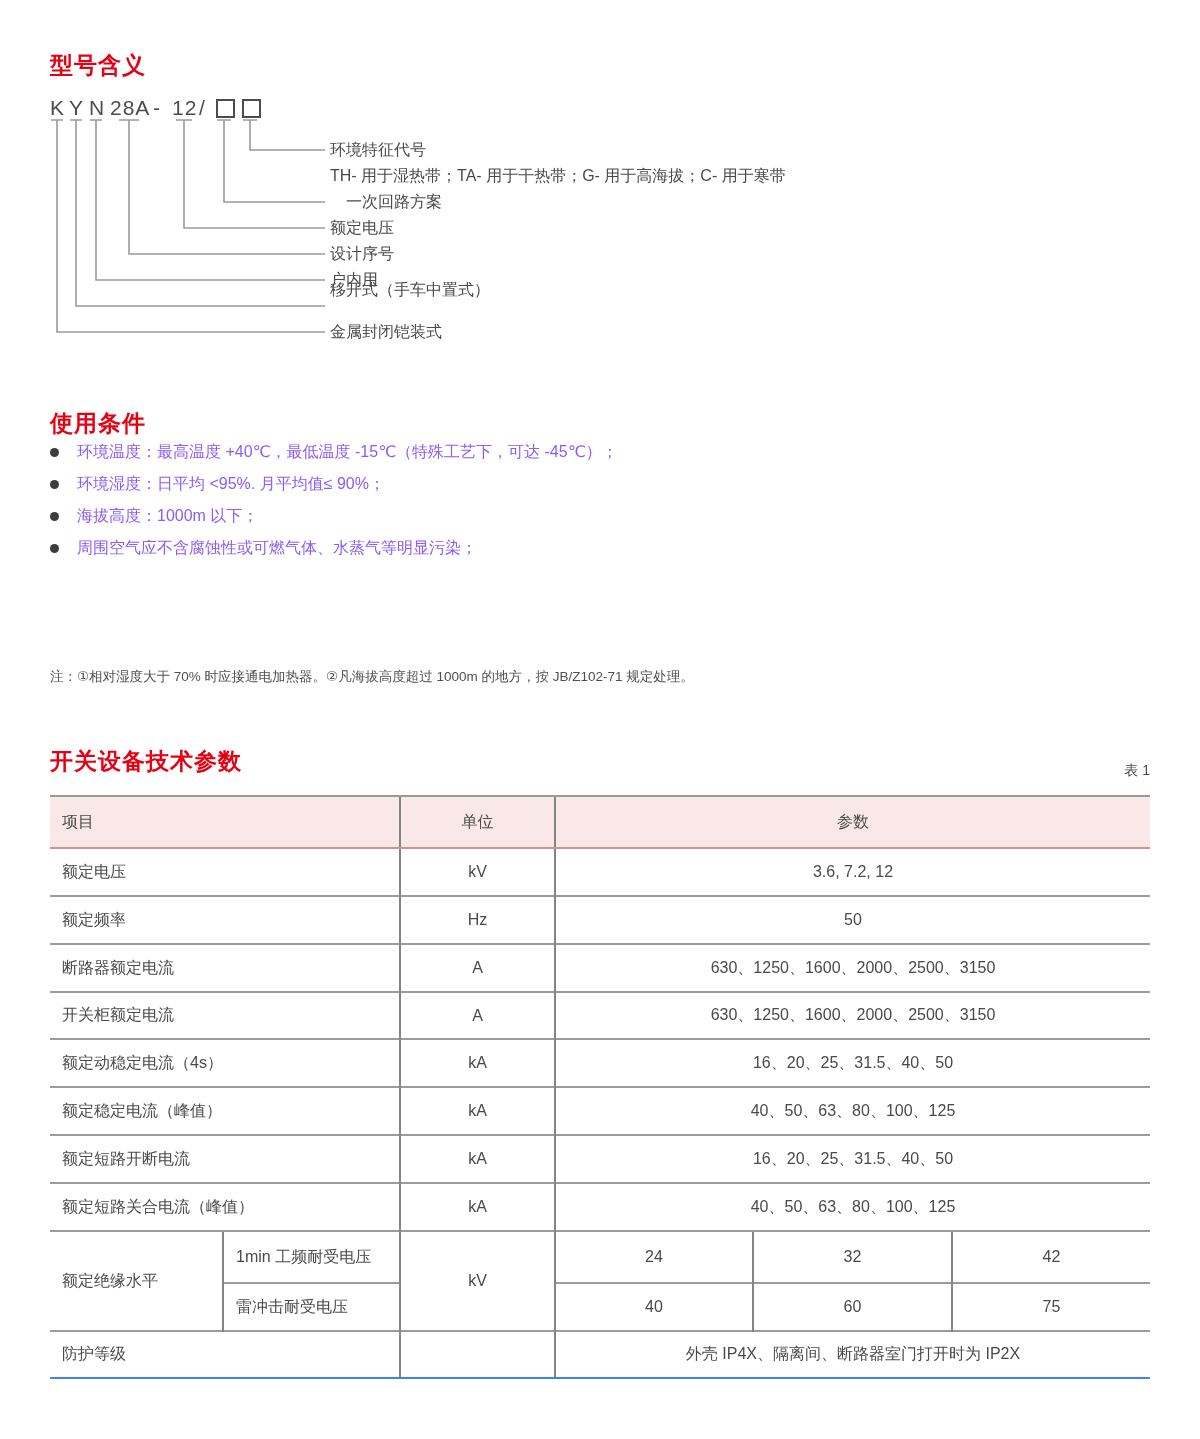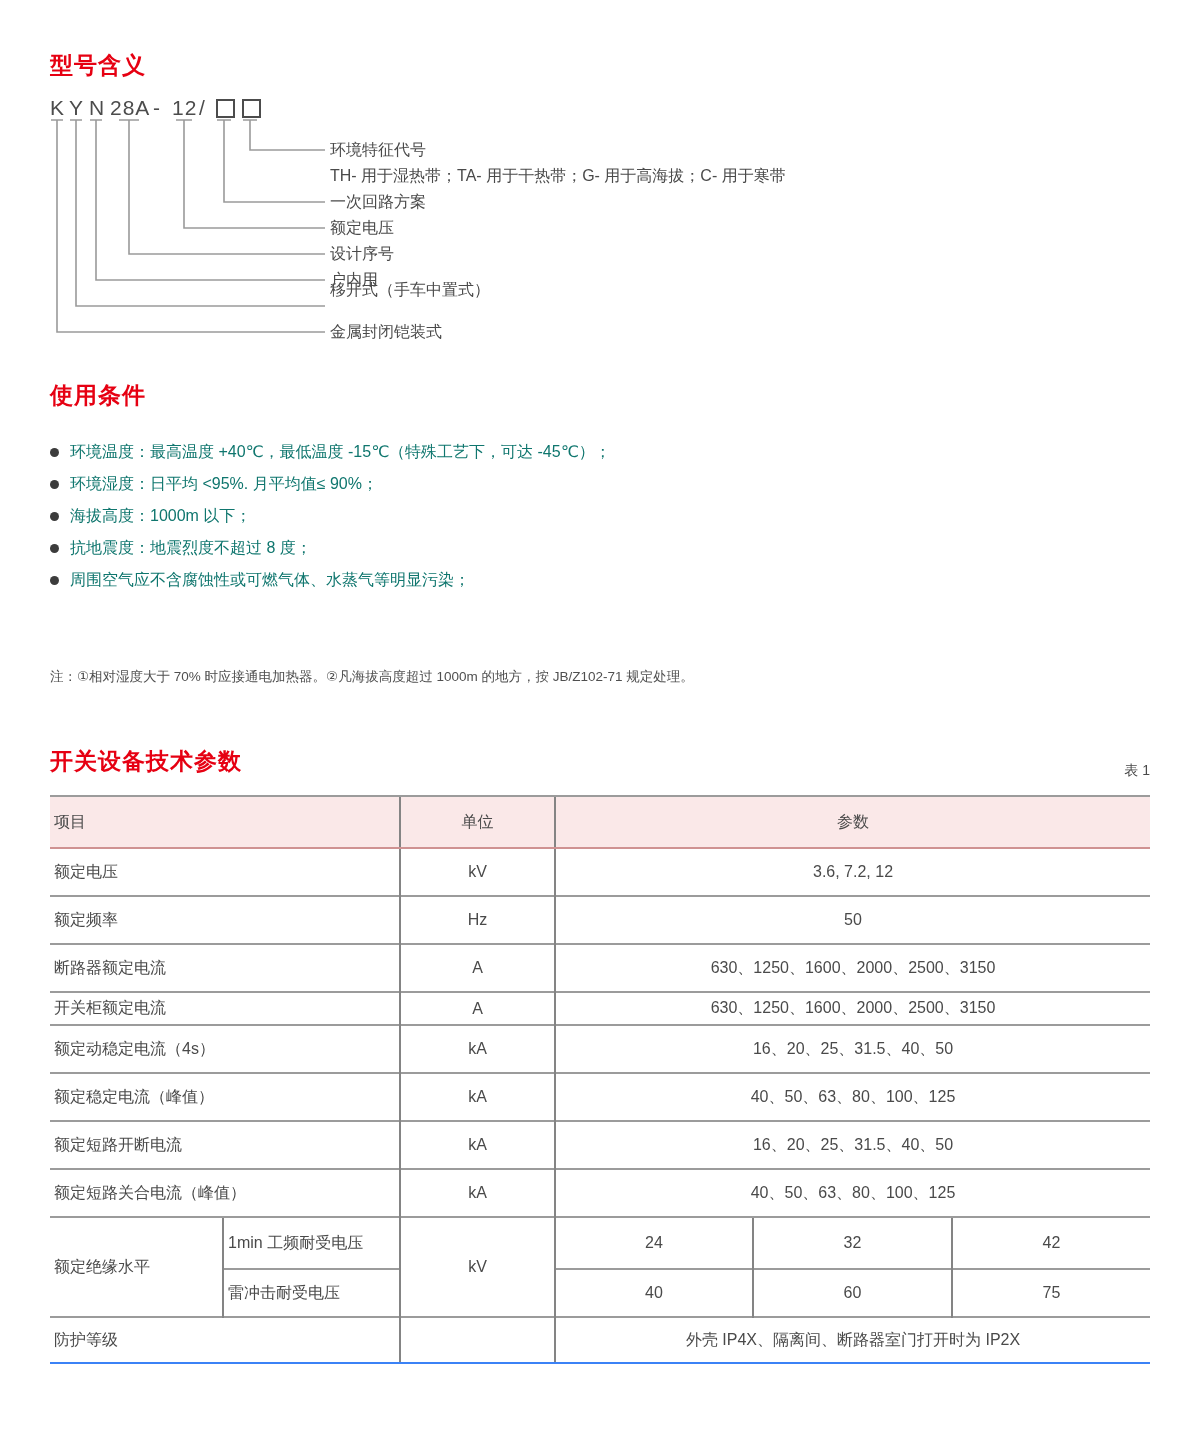--- a/index.html
+++ b/index.html
@@ -12,32 +12,32 @@
     position:absolute; left:50px;
     color:#e60012; font-size:23px; font-weight:bold; letter-spacing:1px;
   }
   
   .code-part { position:absolute; top:96px; font-size:21px; color:#4c4c4c; letter-spacing:1px; }
   .code-box { position:absolute; top:99px; width:15px; height:15px; border:2px solid #4c4c4c; }
   .diagram-svg { position:absolute; left:0; top:0; width:1200px; height:360px; }
   .diagram-label { position:absolute; left:330px; height:20px; font-size:16px; color:#4a4a4a; white-space:nowrap; }
   
   .bullets { position:absolute; left:50px; top:444px; list-style:none; margin:0; padding:0; }
-  .bullets li { display:flex; align-items:center; height:16px; margin-bottom:16px; font-size:16px; color:#0f766e; white-space:nowrap; }
+  .bullets li { display:flex; align-items:center; height:16px; margin-bottom:16px; font-size:16px; color:#8b5cf6; white-space:nowrap;gap:7px; }
   .dot { width:9px; height:9px; border-radius:50%; background:#3c3c3c; margin-right:11px; flex:0 0 auto; }
   .note { position:absolute; left:50px; top:668px; font-size:13.5px; color:#4f4f4f; white-space:nowrap; }
   
   .tbl-caption { position:absolute; left:50px; top:762px; width:1100px; text-align:right; font-size:14px; color:#4a4a4a; }
   table.params {
     position:absolute; left:50px; top:795px; width:1100px;
     border-collapse:collapse; table-layout:fixed;
     font-size:16px; color:#4a4a4a;
   }
   table.params td, table.params th {
-    padding:4px; font-weight:normal; vertical-align:middle;
+    padding:12px; font-weight:normal; vertical-align:middle;
     border-top:2px solid #9b9b9b;
   }
   table.params tr.hdr td { background:#fae8e8; border-bottom:2px solid #cf9292; }
   table.params tr.last td { border-bottom:2px solid #3b82f6; }
   .c-item { text-align:left; padding-left:24px; }
   .c-sub  { text-align:left; padding-left:16px; }
   .c-mid, .c-val { text-align:center; }
   .vl { border-left:2px solid #848484; }
 </style>
 </head>
@@ -62,45 +62,41 @@
   <span class="code-part" style="left:89px;">N</span>
   <span class="code-part" style="left:110px;">28A</span>
   <span class="code-part" style="left:153px;">-</span>
   <span class="code-part" style="left:172px;">12</span>
   <span class="code-part" style="left:199px;">/</span>
   <span class="code-box" style="left:216px;"></span>
   <span class="code-box" style="left:242px;"></span>
 
   <div class="diagram-label" style="top:140px;">环境特征代号</div>
   <div class="diagram-label" style="top:166px;">TH- 用于湿热带；TA- 用于干热带；G- 用于高海拔；C- 用于寒带</div>
-  <div class="diagram-label" style="top:192px;">一次回路方案</div>
+  <div class="diagram-label" style="top:192px;margin-left:16px;">一次回路方案</div>
   <div class="diagram-label" style="top:218px;">额定电压</div>
   <div class="diagram-label" style="top:244px;">设计序号</div>
   <div class="diagram-label" style="top:270px;">户内用</div>
   <div class="diagram-label" style="top:280px;">移开式（手车中置式）</div>
   <div class="diagram-label" style="top:322px;">金属封闭铠装式</div>
 
-  <div class="sec-title" style="top:380px;">使用条件</div>
+  <div class="sec-title" style="top:408px;">使用条件</div>
 
   <ul class="bullets">
     <li>
         <span class="dot"></span>
         <span>环境温度：最高温度 +40℃，最低温度 -15℃（特殊工艺下，可达 -45℃）；</span>
       </li>
     <li>
         <span class="dot"></span>
         <span>环境湿度：日平均 &lt;95%. 月平均值≤ 90%；</span>
       </li>
     <li>
         <span class="dot"></span>
         <span>海拔高度：1000m 以下；</span>
-      </li>
-    <li>
-        <span class="dot"></span>
-        <span>抗地震度：地震烈度不超过 8 度；</span>
       </li>
     <li>
         <span class="dot"></span>
         <span>周围空气应不含腐蚀性或可燃气体、水蒸气等明显污染；</span>
       </li>
   </ul>
 
   <div class="note">注：①相对湿度大于 70% 时应接通电加热器。②凡海拔高度超过 1000m 的地方，按 JB/Z102-71 规定处理。</div>
 
   <div class="sec-title" style="top:746px;">开关设备技术参数</div>

